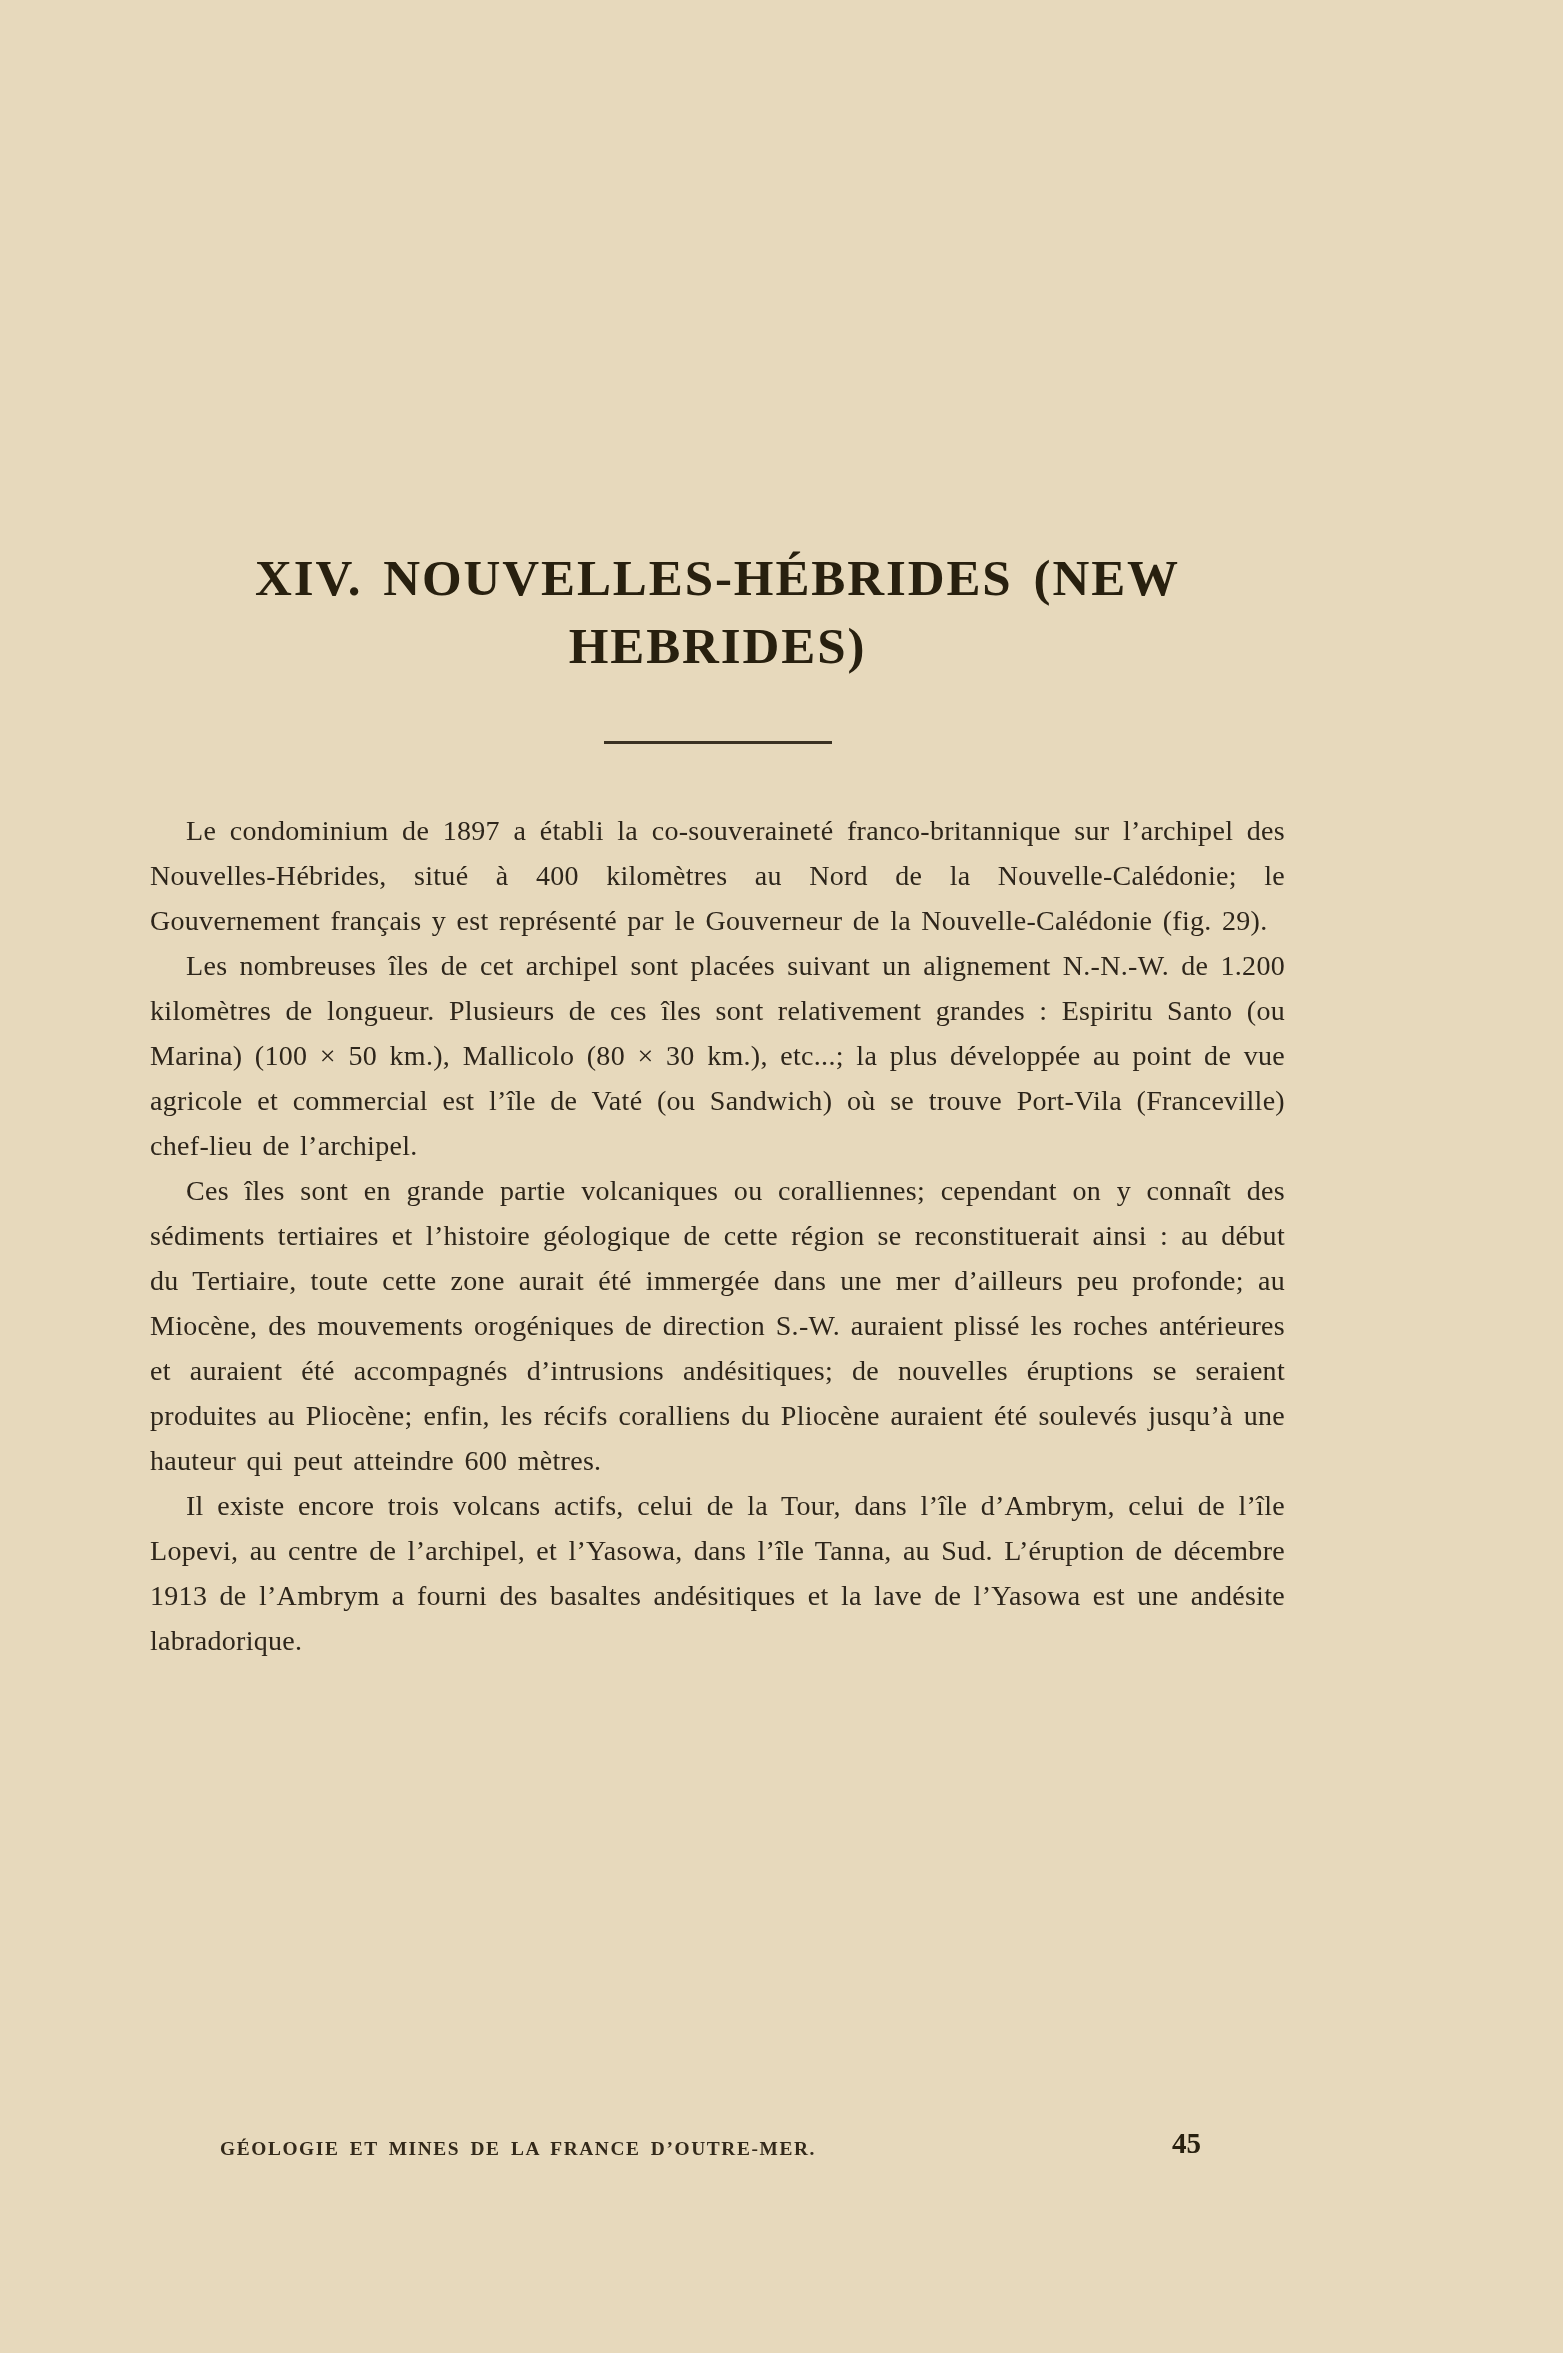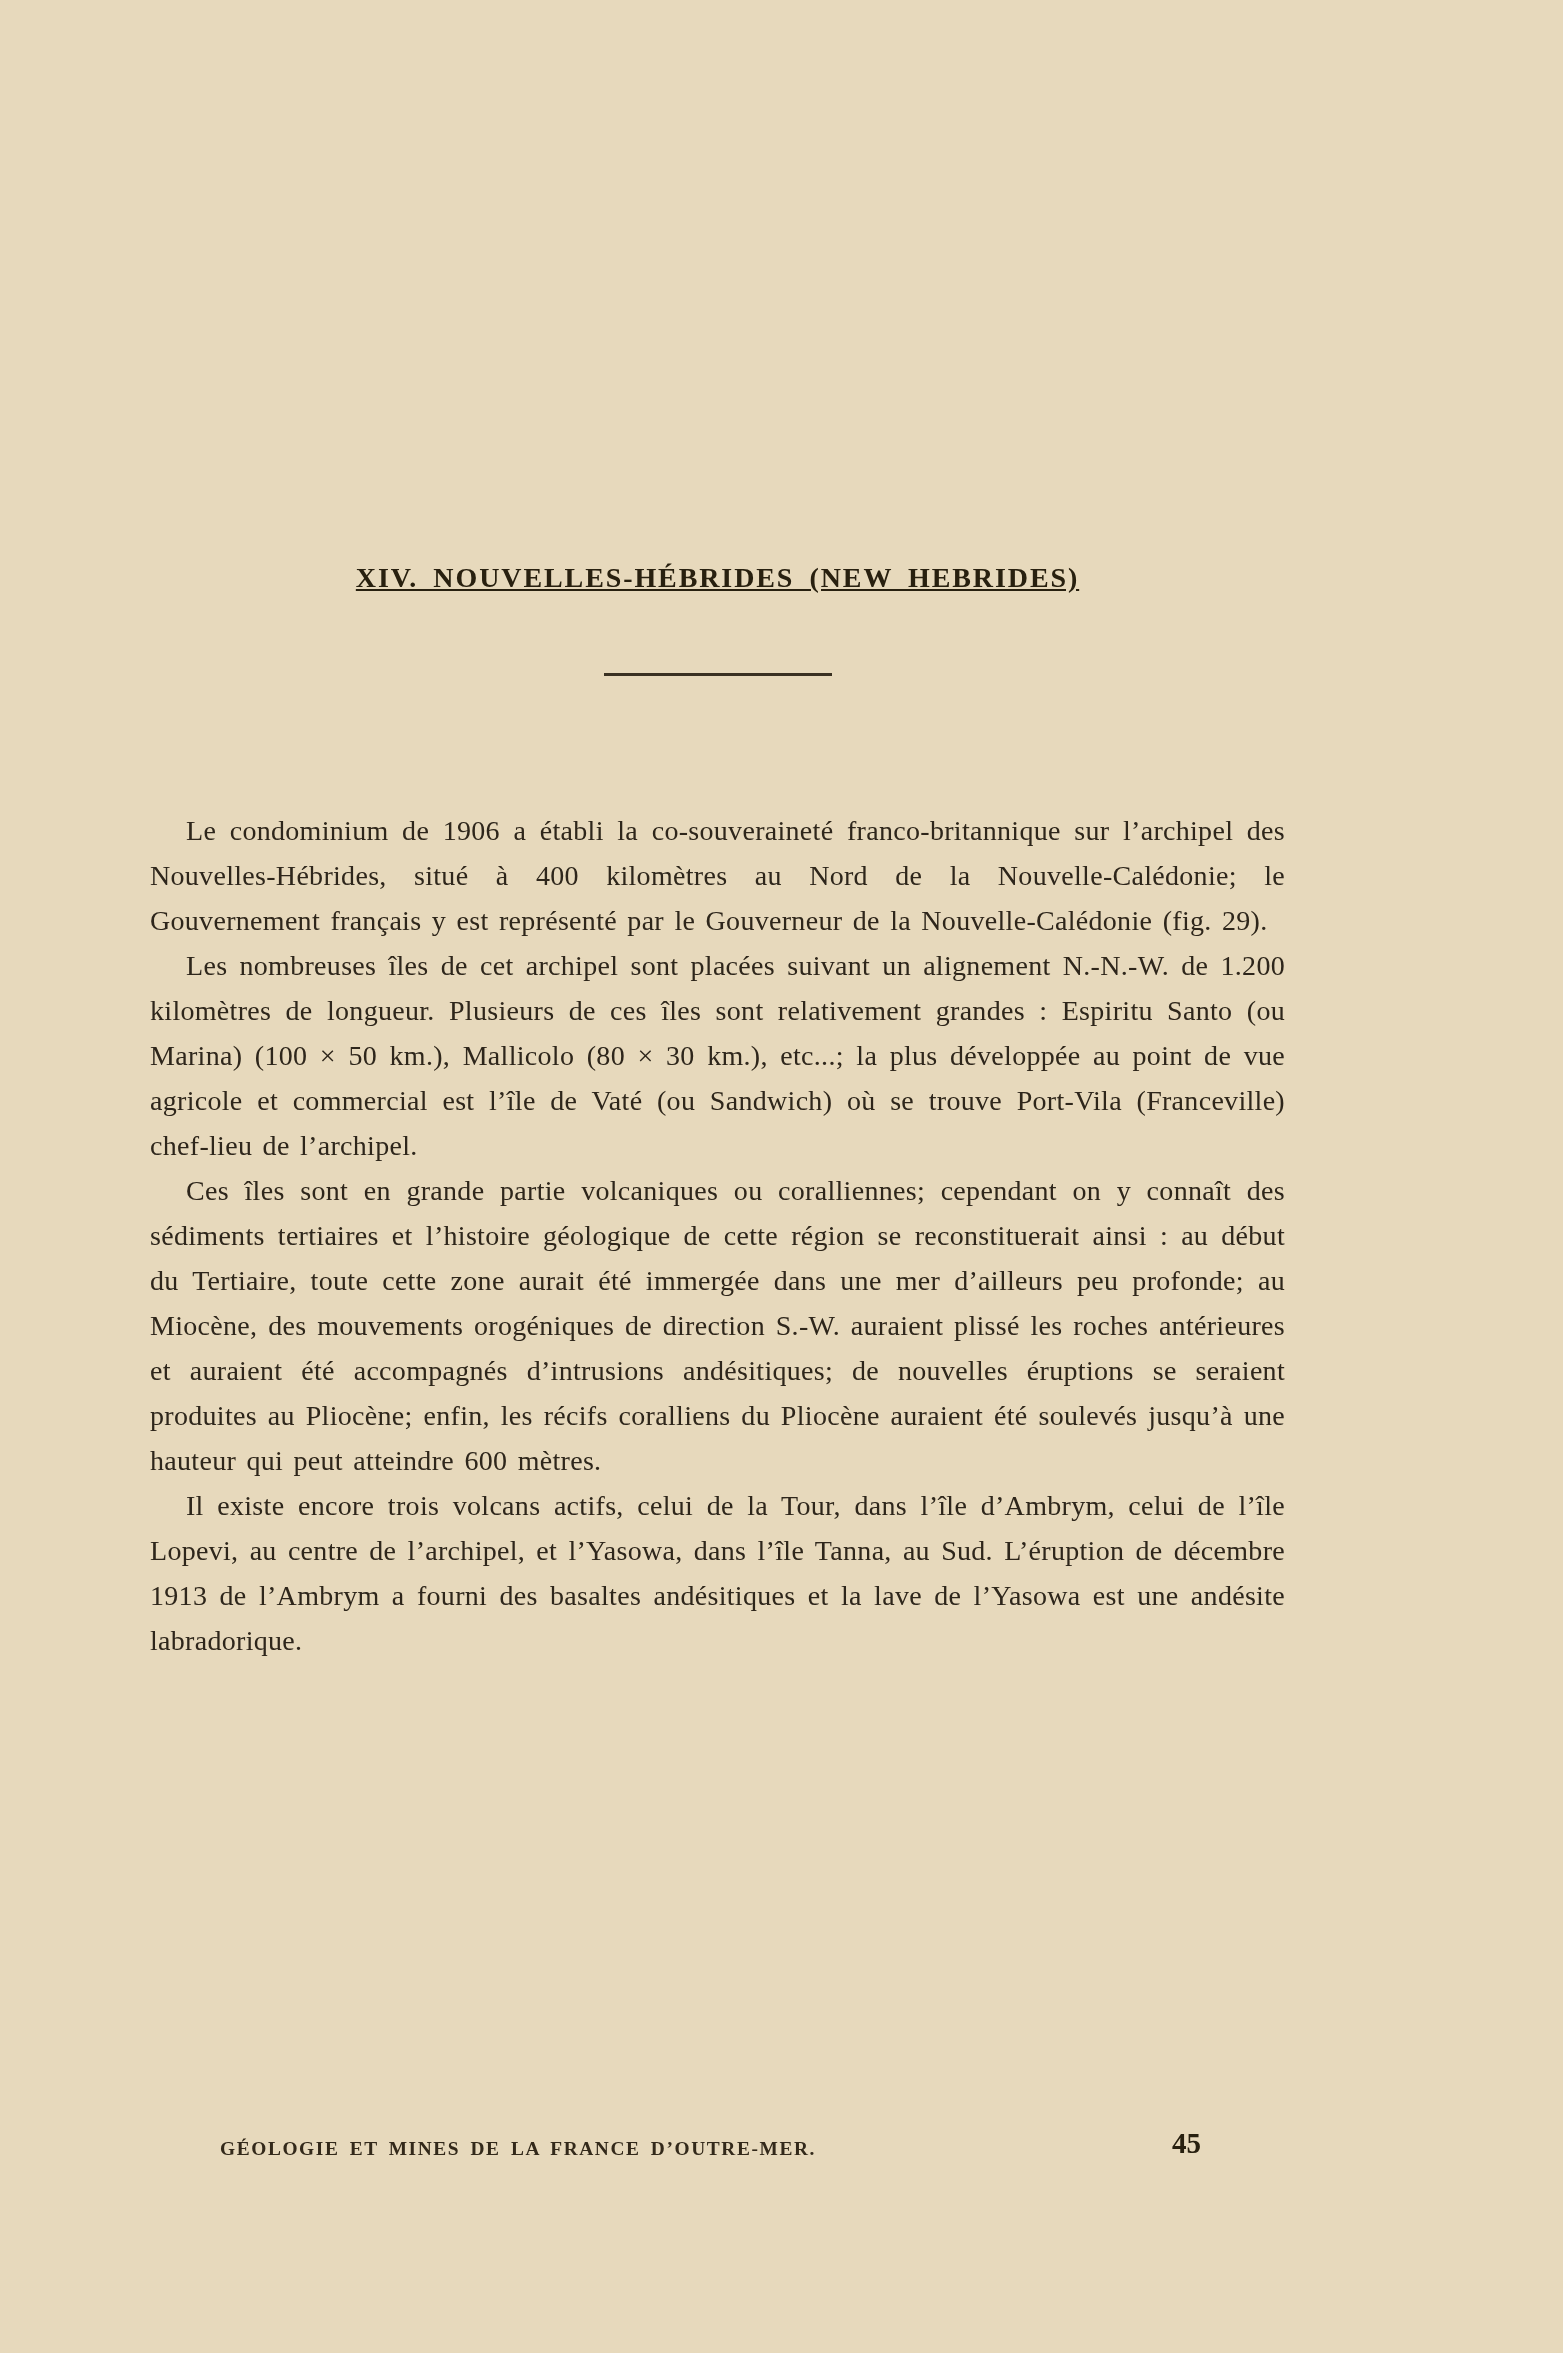--- a/index.html
+++ b/index.html
@@ -30,27 +30,26 @@
       linear-gradient(180deg, #ead d 0%, #e6d7b8 55%, #e2d2b0 100%);
   }
   .title-block {
     position: absolute;
     top: 544px;
     left: 150px;
     width: 1135px;
     text-align: center;
   }
   .title-line {
-    font-size: 28px;
+    font-size: 51px;
     font-weight: bold;
     letter-spacing: 1.9px;
     line-height: 68px;
     word-spacing: 6.3px;
     color: #28200f;
-    text-decoration: underline;
   }
   .title-rule {
     width: 228px;
     height: 3.1px;
     background: #3a3122;
     margin: 61px auto 0 auto;
   }
   .body-text {
     position: absolute;
     top: 808px;
@@ -94,21 +93,21 @@
 <body>
 
 <div class="page">
 
   <div class="title-block">
     <div class="title-line">XIV. NOUVELLES-HÉBRIDES (NEW HEBRIDES)</div>
     <div class="title-rule"></div>
   </div>
 
   <div class="body-text">
-    <p>Le condominium de 1906 a établi la co-souveraineté franco-britannique sur l’archipel des Nouvelles-Hébrides, situé à 400 kilomètres au Nord de la Nouvelle-Calédonie; le Gouvernement français y est représenté par le Gouverneur de la Nouvelle-Calédonie (fig. 29).</p>
+    <p>Le condominium de 1897 a établi la co-souveraineté franco-britannique sur l’archipel des Nouvelles-Hébrides, situé à 400 kilomètres au Nord de la Nouvelle-Calédonie; le Gouvernement français y est représenté par le Gouverneur de la Nouvelle-Calédonie (fig. 29).</p>
     <p>Les nombreuses îles de cet archipel sont placées suivant un alignement N.-N.-W. de 1.200 kilomètres de longueur. Plusieurs de ces îles sont relativement grandes : Espiritu Santo (ou Marina) (100 × 50 km.), Mallicolo (80 × 30 km.), etc...; la plus développée au point de vue agricole et commercial est l’île de Vaté (ou Sandwich) où se trouve Port-Vila (Franceville) chef-lieu de l’archipel.</p>
     <p>Ces îles sont en grande partie volcaniques ou coralliennes; cependant on y connaît des sédiments tertiaires et l’histoire géologique de cette région se reconstituerait ainsi : au début du Tertiaire, toute cette zone aurait été immergée dans une mer d’ailleurs peu profonde; au Miocène, des mouvements orogéniques de direction S.-W. auraient plissé les roches antérieures et auraient été accompagnés d’intrusions andésitiques; de nouvelles éruptions se seraient produites au Pliocène; enfin, les récifs coralliens du Pliocène auraient été soulevés jusqu’à une hauteur qui peut atteindre 600 mètres.</p>
     <p>Il existe encore trois volcans actifs, celui de la Tour, dans l’île d’Ambrym, celui de l’île Lopevi, au centre de l’archipel, et l’Yasowa, dans l’île Tanna, au Sud. L’éruption de décembre 1913 de l’Ambrym a fourni des basaltes andésitiques et la lave de l’Yasowa est une andésite labradorique.</p>
   </div>
 
   <div class="footer">
     <span class="imprint">GÉOLOGIE ET MINES DE LA FRANCE D’OUTRE-MER.</span>
     <span class="page-number">45</span>
   </div>
 

